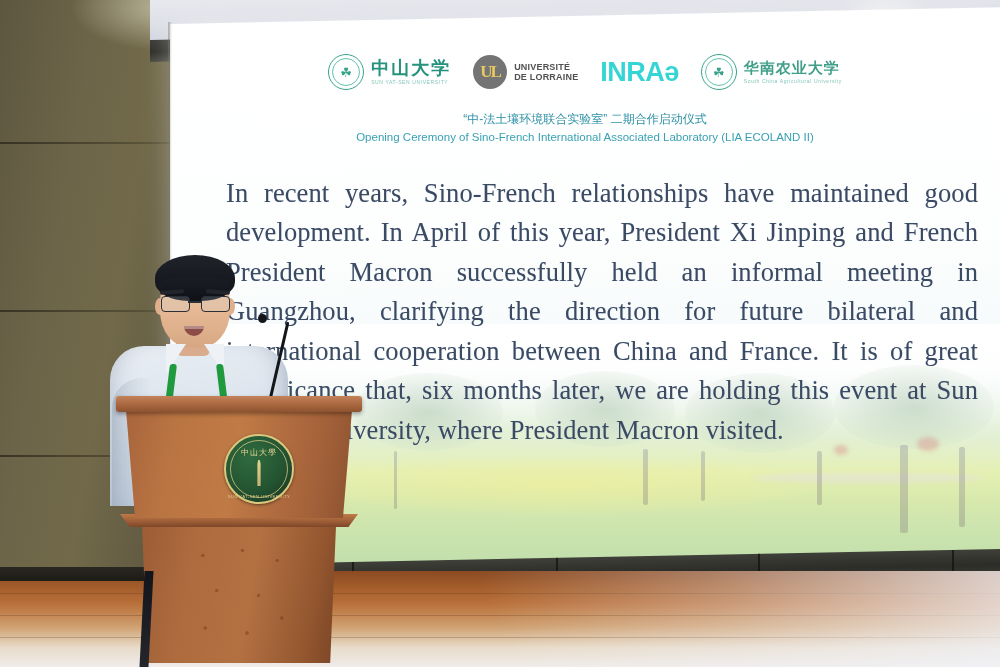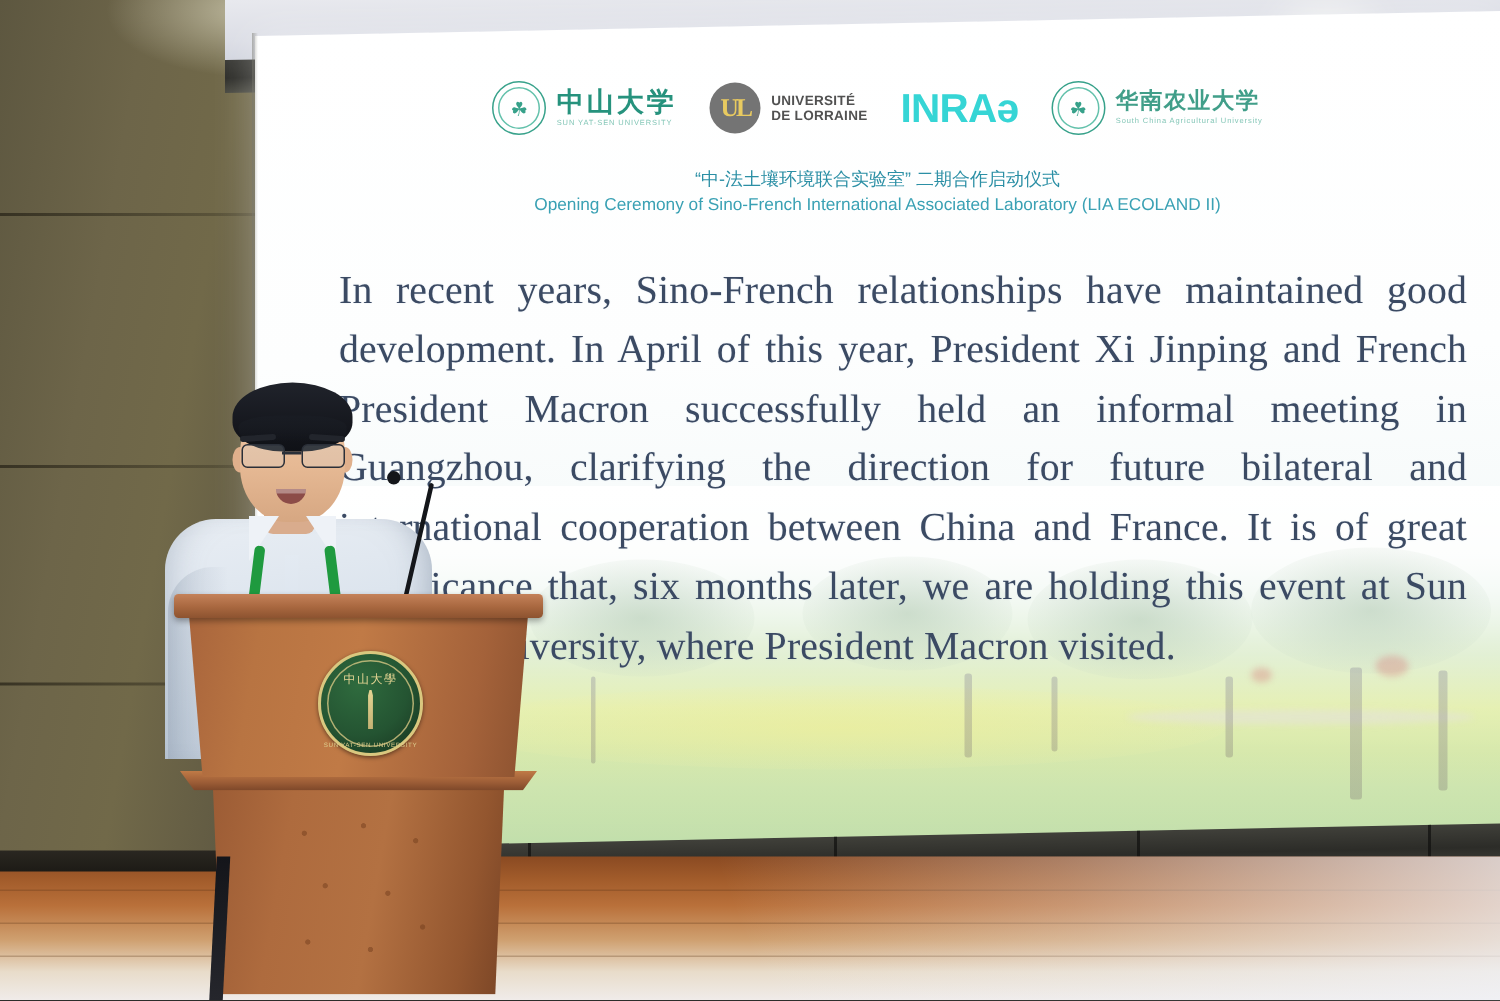--- a/index.html
+++ b/index.html
@@ -144,21 +144,21 @@
   .carve{position:absolute;left:66px;top:142px;width:116px;height:125px;opacity:.5;
     background:
       radial-gradient(circle 9px at 18% 14%,rgba(110,58,26,.9) 0 1.5px,transparent 2px),
       radial-gradient(circle 9px at 52% 10%,rgba(110,58,26,.9) 0 1.5px,transparent 2px),
       radial-gradient(circle 9px at 82% 18%,rgba(110,58,26,.9) 0 1.5px,transparent 2px),
       radial-gradient(circle 9px at 30% 42%,rgba(110,58,26,.9) 0 1.5px,transparent 2px),
       radial-gradient(circle 9px at 66% 46%,rgba(110,58,26,.9) 0 1.5px,transparent 2px),
       radial-gradient(circle 9px at 20% 72%,rgba(110,58,26,.9) 0 1.5px,transparent 2px),
       radial-gradient(circle 9px at 56% 76%,rgba(110,58,26,.9) 0 1.5px,transparent 2px),
       radial-gradient(circle 9px at 86% 64%,rgba(110,58,26,.9) 0 1.5px,transparent 2px);}
-  .podium-emblem{position:absolute;left:96px;top:38px;width:66px;height:66px;border-radius:50%;
+  .podium-emblem{position:absolute;left:108px;top:38px;width:66px;height:66px;border-radius:50%;
     background:radial-gradient(circle at 38% 32%,#2f6b3e 0%,#245432 55%,#16301d 100%);
     border:2px solid #d9c87f;box-shadow:0 1px 3px rgba(0,0,0,.5);
     display:flex;align-items:center;justify-content:center;}
   .podium-emblem .ring{position:absolute;inset:4px;border-radius:50%;border:1px solid rgba(224,206,136,.75);}
   .podium-emblem .cn{position:absolute;top:11px;left:0;right:0;text-align:center;
     font-family:"Liberation Serif",serif;font-size:8px;color:#e4d493;letter-spacing:1px;}
   .podium-emblem .tower{position:absolute;left:50%;top:24px;transform:translateX(-50%);
     width:9px;height:26px;background:linear-gradient(180deg,#e4d493,#c4b273);
     clip-path:polygon(42% 0,58% 0,68% 14%,68% 100%,32% 100%,32% 14%);}
   .podium-emblem .en{position:absolute;bottom:3px;left:0;right:0;text-align:center;

